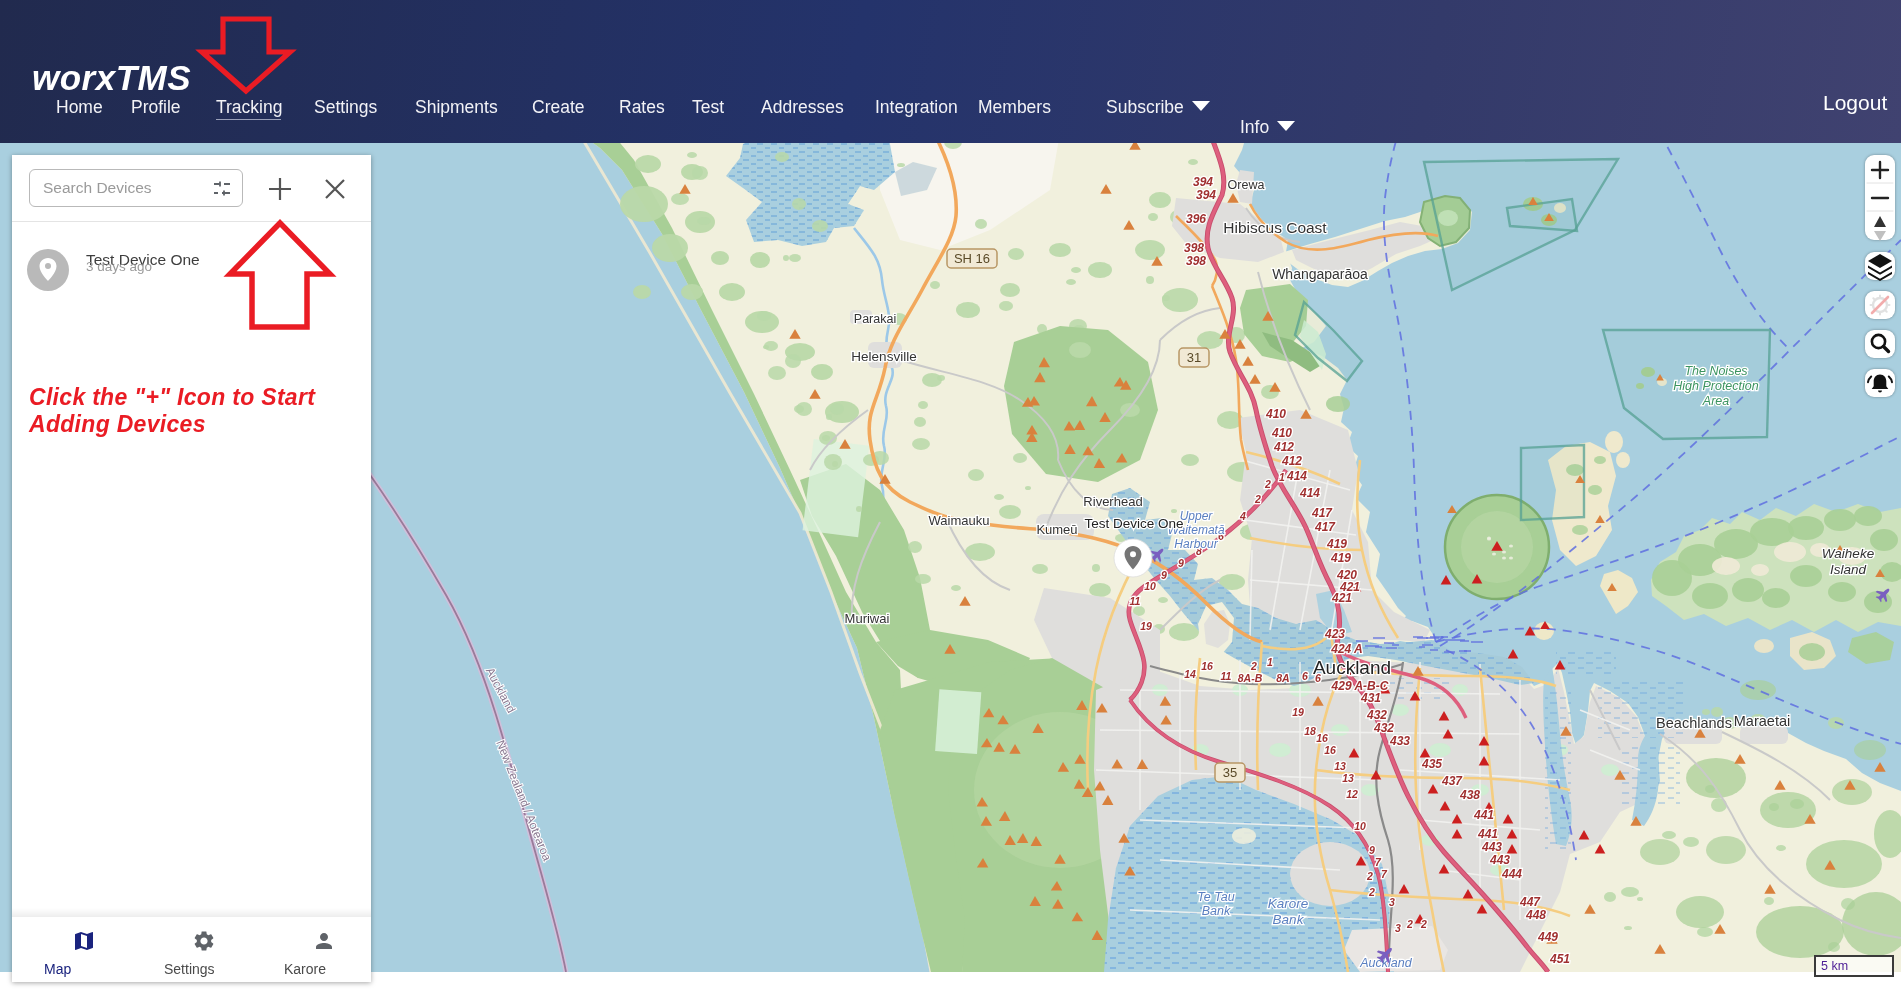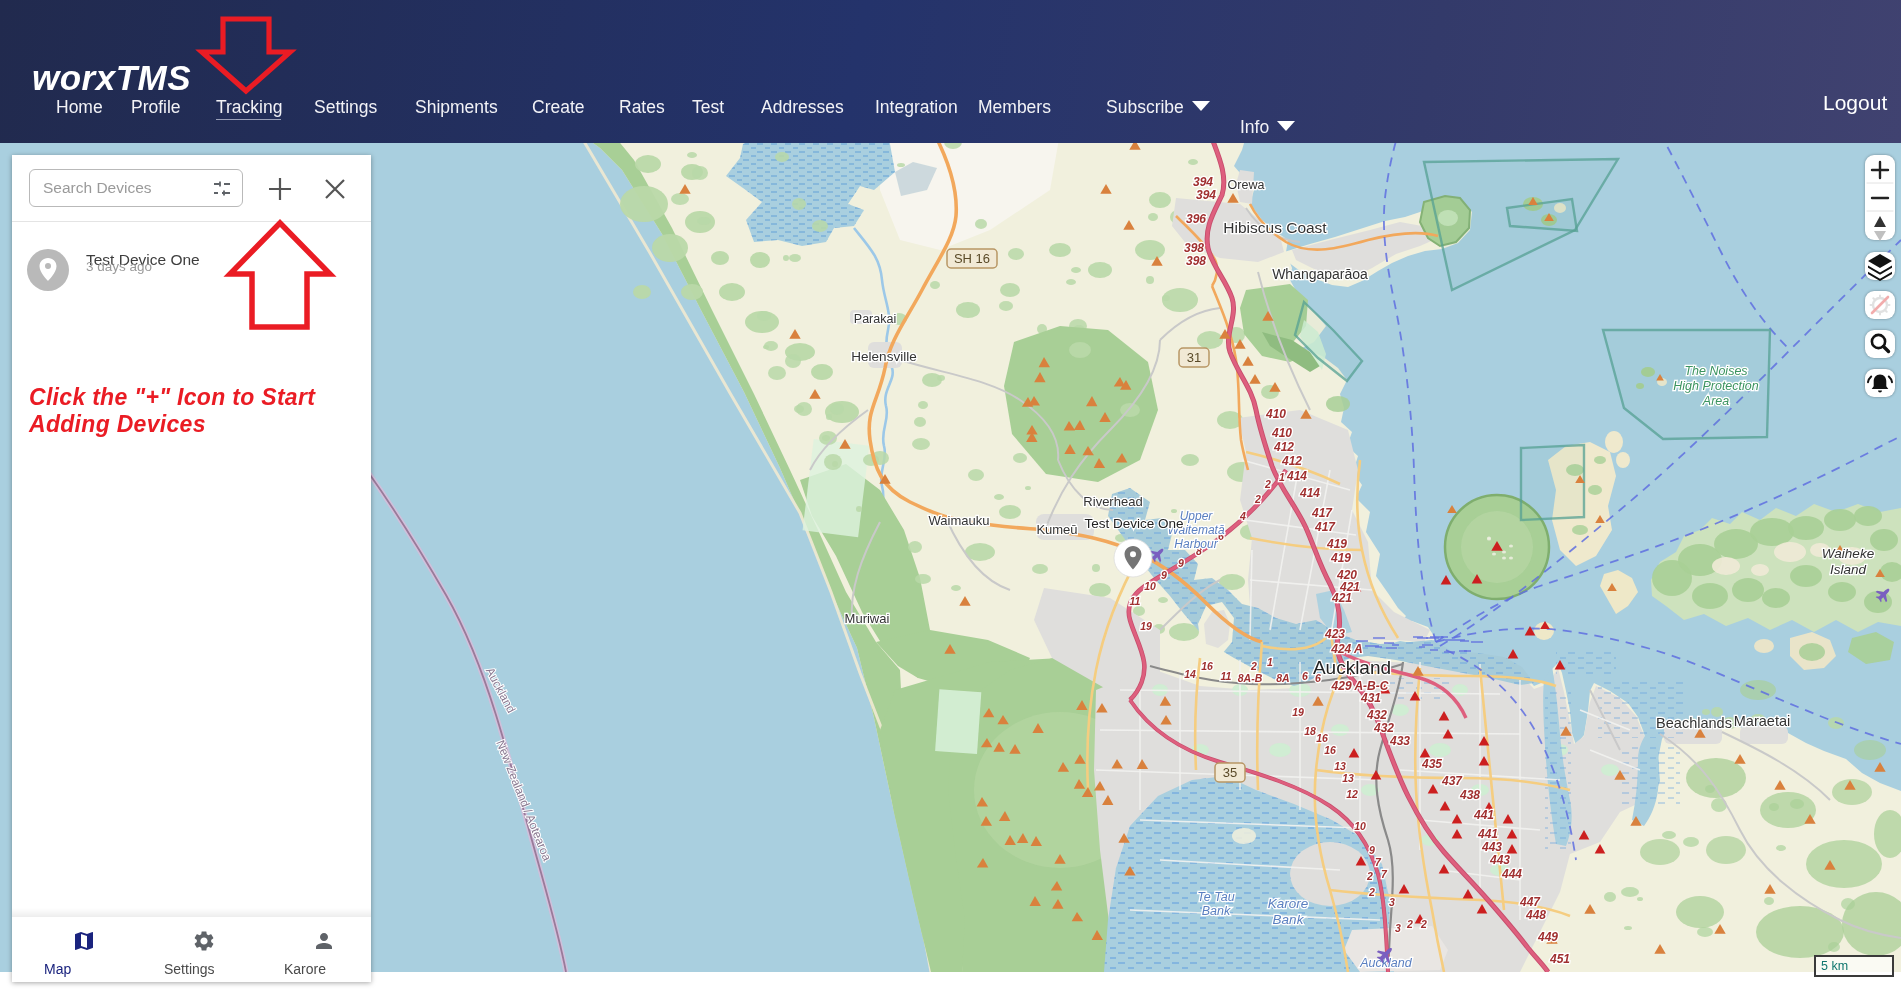--- a/index.html
+++ b/index.html
@@ -34,21 +34,21 @@
     font-style:italic; letter-spacing:0.3px; }
   #tabbar { position:absolute; left:0; top:762px; width:359px; height:65px; background:#fff; }
   #tabbar .shade { position:absolute; left:0; top:-9px; width:359px; height:9px;
     background:linear-gradient(to bottom, rgba(0,0,0,0), rgba(0,0,0,0.07)); }
   .tablabel { position:absolute; top:44px; font-size:14px; color:#4a4a4a; width:80px; text-align:left; }
   
   .ctl { position:absolute; background:#fff; border-radius:9px;
     box-shadow:0 0 3px rgba(0,0,0,0.35); }
   #scalebar { position:absolute; left:1814px; top:955px; width:80px; height:22px;
     background:rgba(255,255,255,0.65); border:2px solid #3a3a3a; }
-  #scalebar span { position:absolute; left:5px; top:2px; font-size:12.5px; color:#0f766e; }
+  #scalebar span { position:absolute; left:5px; top:2px; font-size:12.5px; color:#4c1d95; }
   #bottomstrip { position:absolute; left:0; top:981px; width:1901px; height:9px; background:#fff; }
 </style>
 </head>
 <body>
 <div id="page">
   <div id="map"><svg id="mapsvg" width="1901" height="839" viewBox="0 143 1901 839">
 <defs>
 <pattern id="marsh" width="14" height="8" patternUnits="userSpaceOnUse">
   <path d="M1,2 h6 M9,6 h5" stroke="#5b9bd8" stroke-width="1.4"></path>
 </pattern>

